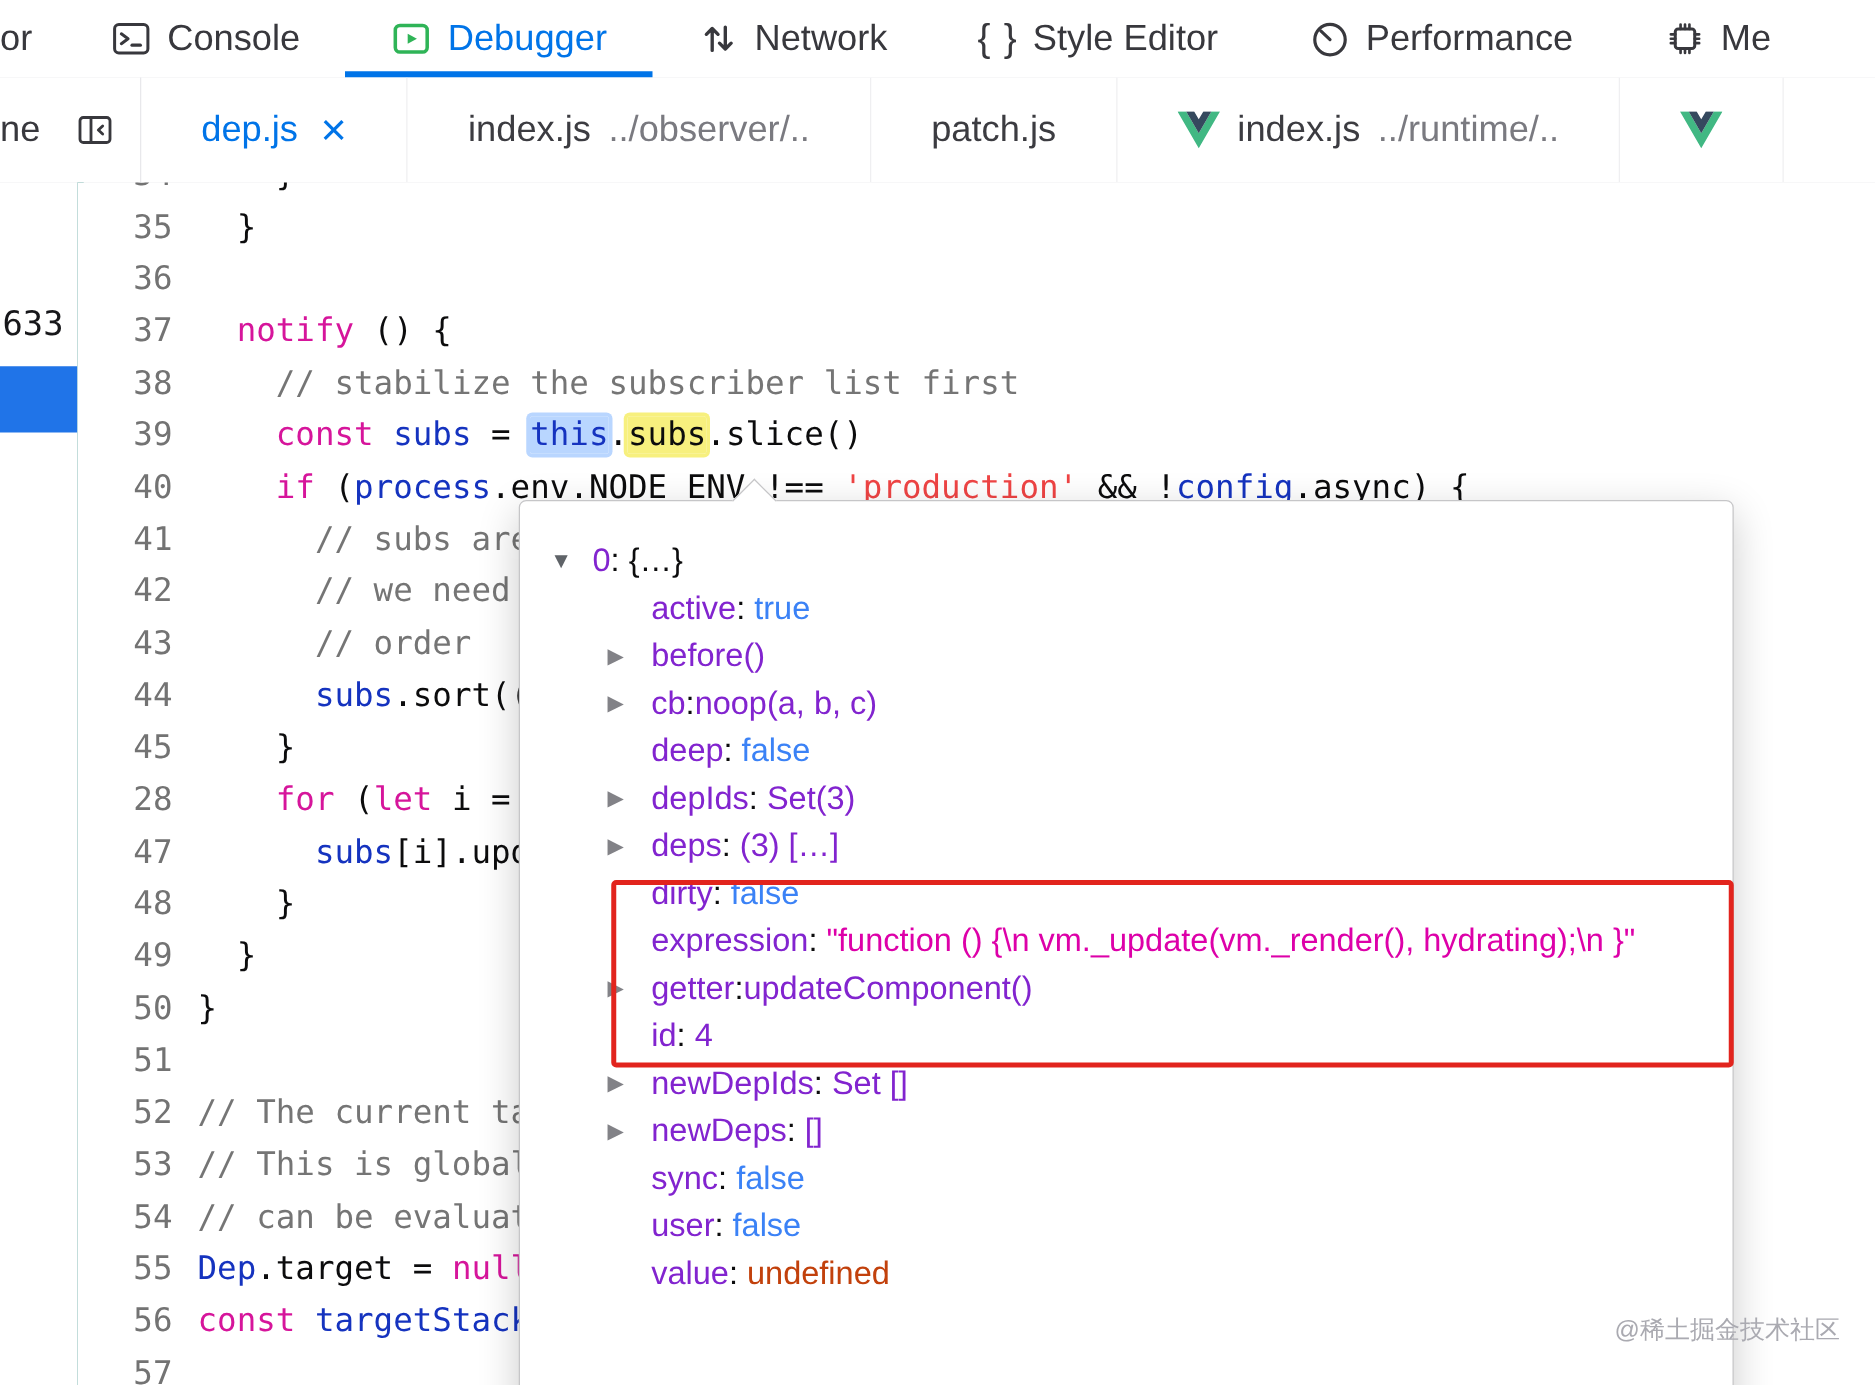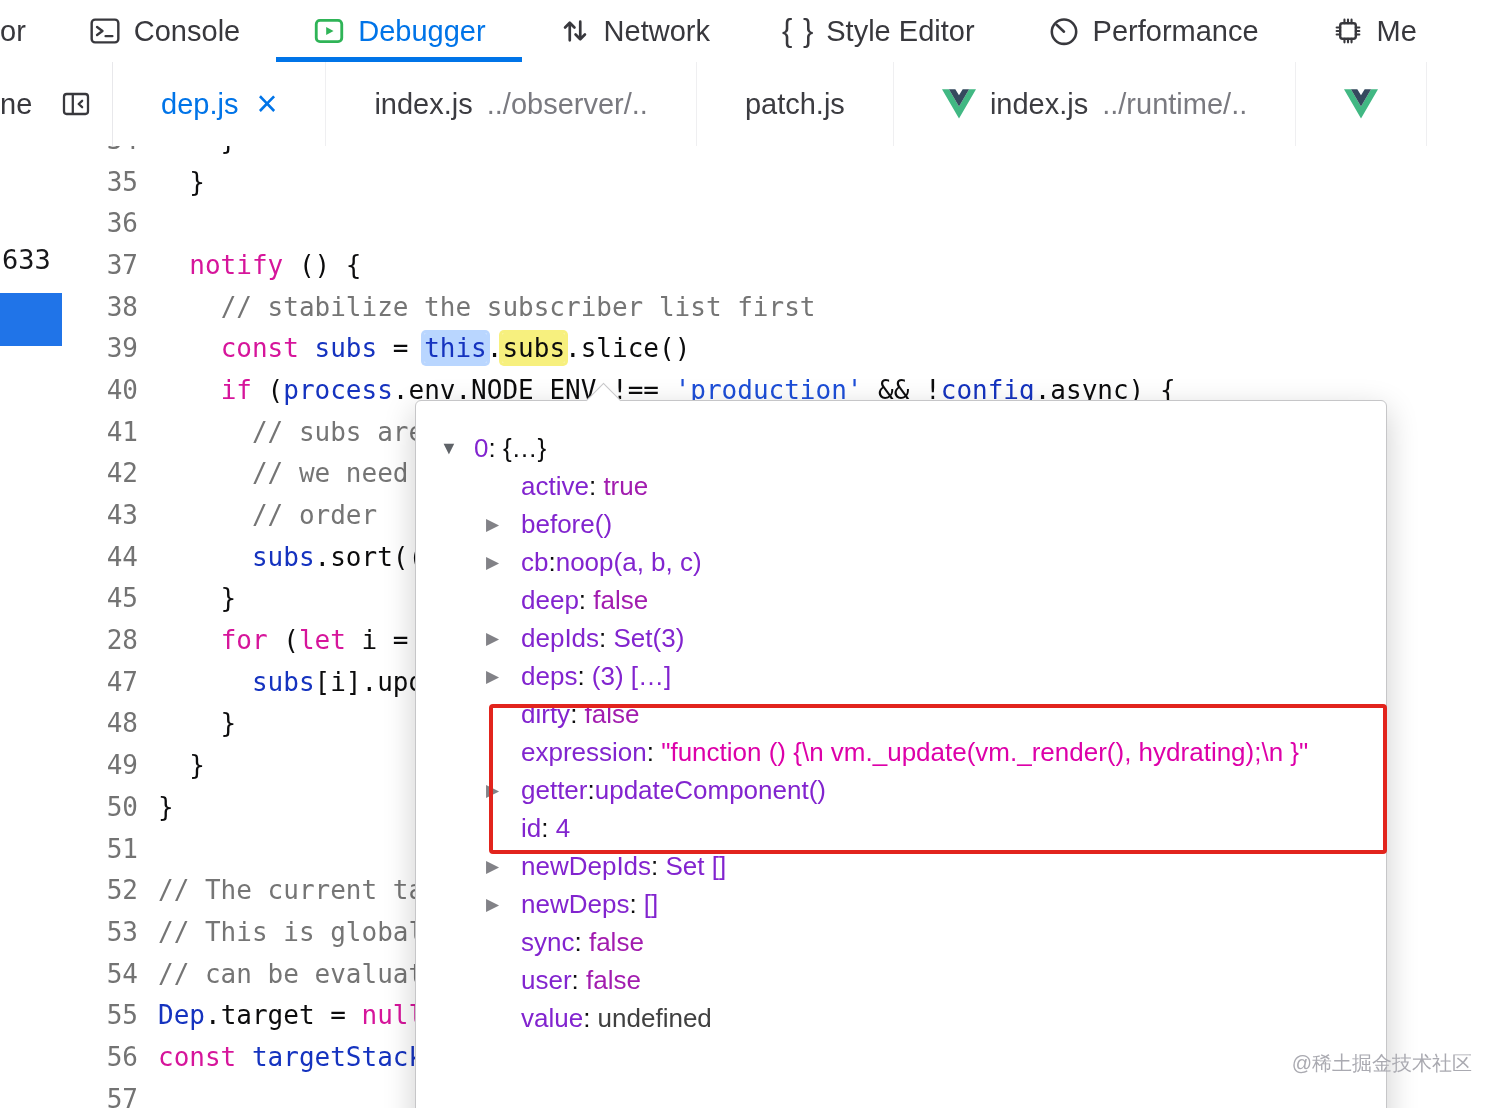--- a/index.html
+++ b/index.html
@@ -42,46 +42,46 @@
   .editor{position:absolute;top:146px;left:62px;width:1438px;height:962px;overflow:hidden;background:#fff;}
   .code-scroll{margin-top:-27px;}
   .code-line{display:flex;height:41.7px;align-items:center;font-family:"DejaVu Sans Mono",monospace;
              font-size:26px;}
   .gutter-num{width:76px;flex:none;text-align:right;padding-right:16px;color:#737373;}
   .code-text{white-space:pre;color:#0c0c0d;margin-left:4px;}
   .tok-kw{color:#d6159b;}
   .tok-vr{color:#1533bf;}
   .tok-pr{color:#0c0c0d;}
   .tok-cm{color:#757575;}
-  .tok-st{color:#1d4ed8;}
+  .tok-st{color:#ef4444;}
   .tok-pn{color:#0c0c0d;}
   .hl-blue{background:#b9d6ff;box-shadow:0 0 0 3px #b9d6ff;border-radius:2px;}
   .hl-yellow{background:#f7f07e;box-shadow:0 0 0 3px #f7f07e;border-radius:2px;}
 
   
   .popup{position:absolute;left:415px;top:400px;width:970px;height:742px;background:#fff;
          border:1px solid #c6c6c8;border-radius:6px;box-shadow:0 10px 32px rgba(0,0,0,.2);z-index:4;}
   .popup-notch{position:absolute;top:-13px;left:175px;width:24px;height:24px;background:#fff;
                border-top:1px solid #c6c6c8;border-left:1px solid #c6c6c8;transform:rotate(45deg);}
   .popup-body{position:relative;padding-top:28px;font-size:26px;}
   .obj-header{position:relative;padding-left:58px;line-height:38px;white-space:nowrap;}
   .obj-header .twisty{position:absolute;left:24px;top:0;font-size:18px;color:#5f6368;}
   .hdr-name{color:#8224cf;}
   .hdr-sep,.hdr-preview{color:#0c0c0d;}
   .obj-row{position:relative;padding-left:105px;line-height:38px;white-space:nowrap;}
   .obj-row.wrap{white-space:normal;max-width:850px;}
   .obj-row .twisty{position:absolute;left:70px;top:1px;font-size:17px;color:#828287;}
   .p-name{color:#8224cf;}
   .p-sep{color:#0c0c0d;}
-  .v-bool{color:#a21caf;}
+  .v-bool{color:#3b82f6;}
   .v-str{color:#dd00a9;}
   .v-num{color:#8224cf;}
   .v-fn{color:#8224cf;margin-top:40px;}
   .v-obj{color:#8224cf;}
-  .v-undef{color:#404040;}
+  .v-undef{color:#c2410c;}
   .annotation{position:absolute;left:73px;top:303px;width:890px;height:142px;
               border:4px solid #e2241d;border-radius:4px;pointer-events:none;z-index:5;}
 
   
   .watermark{position:absolute;right:28px;top:1050px;font-size:20px;color:#aaaab1;z-index:6;margin-left:48px;}
 </style>
 </head>
 <body>
 
 <div class="screen">

